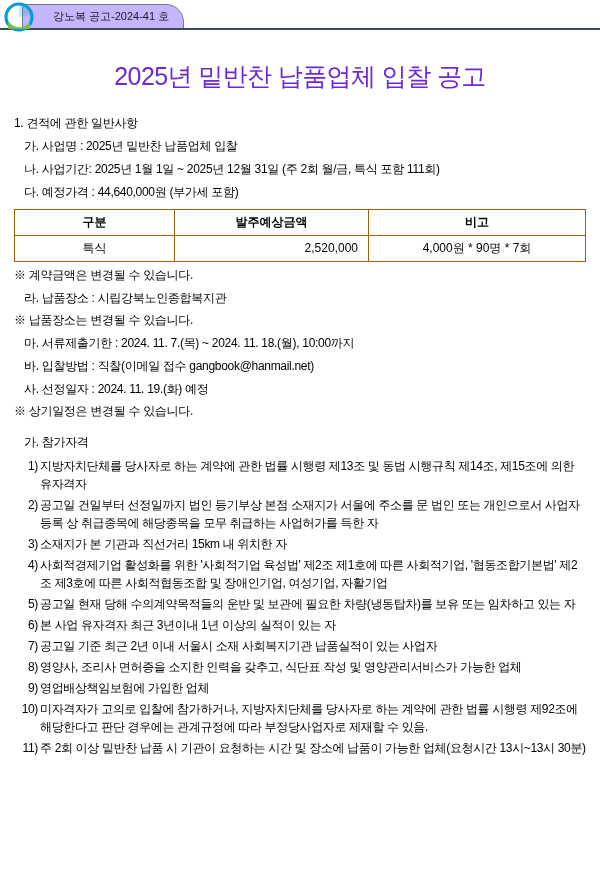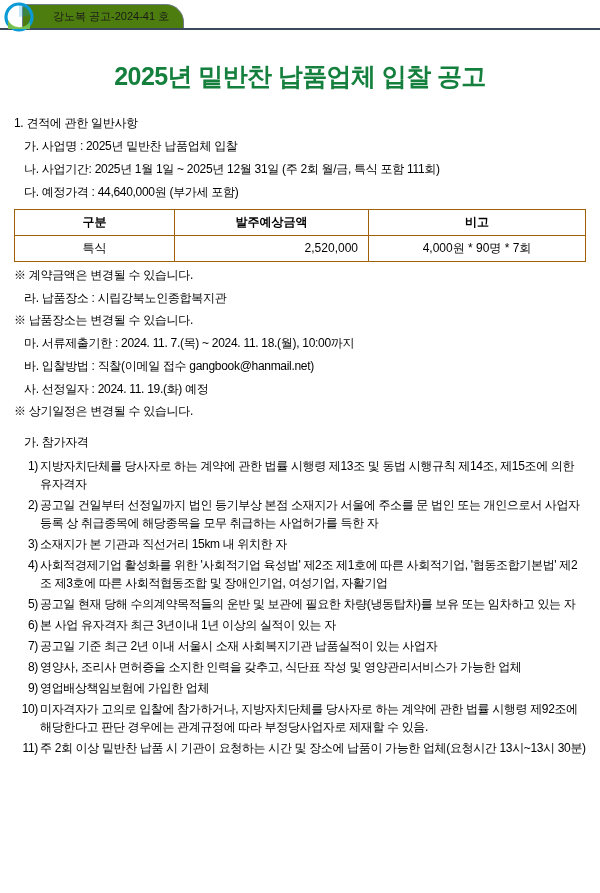--- a/index.html
+++ b/index.html
@@ -33,21 +33,21 @@
     position: absolute;
     left: 22px;
     top: 4px;
     height: 25px;
     min-width: 120px;
     padding: 0 14px 0 30px;
     border: 1px solid #6f7b8a;
     border-top-left-radius: 4px;
     border-top-right-radius: 18px;
     border-bottom: 1px solid #6f7b8a;
-    background: #4d7c0f;
+    background: #c4b5fd;
     display: flex;
     align-items: center;
     font-size: 11px;
     color: #1a1a1a;
     box-sizing: border-box;
   }
   .tab-underline {
     position: absolute;
     left: 0;
     top: 28px;
@@ -61,24 +61,24 @@
     top: 2px;
     width: 30px;
     height: 30px;
     z-index: 3;
   }
 
   
   .doc-title {
     text-align: center;
     font-size: 25px;
-    font-weight: bold;
+    font-weight: normal;
     letter-spacing: -0.6px;
     margin: 26px 0 0 0;
-    color: #15803d;
+    color: #6d28d9;
   }
 
   
   .content {
     padding: 0 14px;
     box-sizing: border-box;
   }
   p.intro {
     margin: 24px 0 0 0;
     line-height: 1.62;

